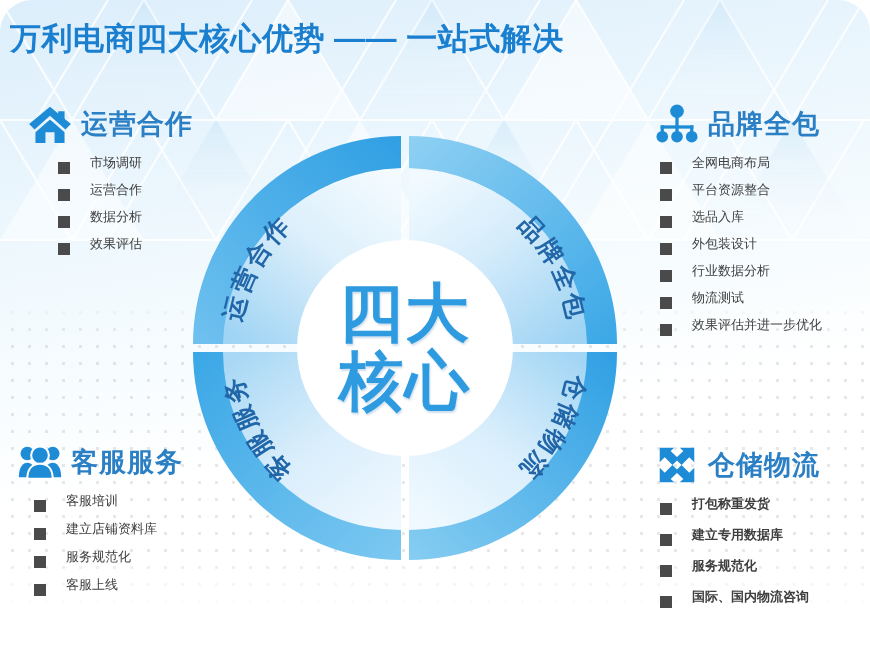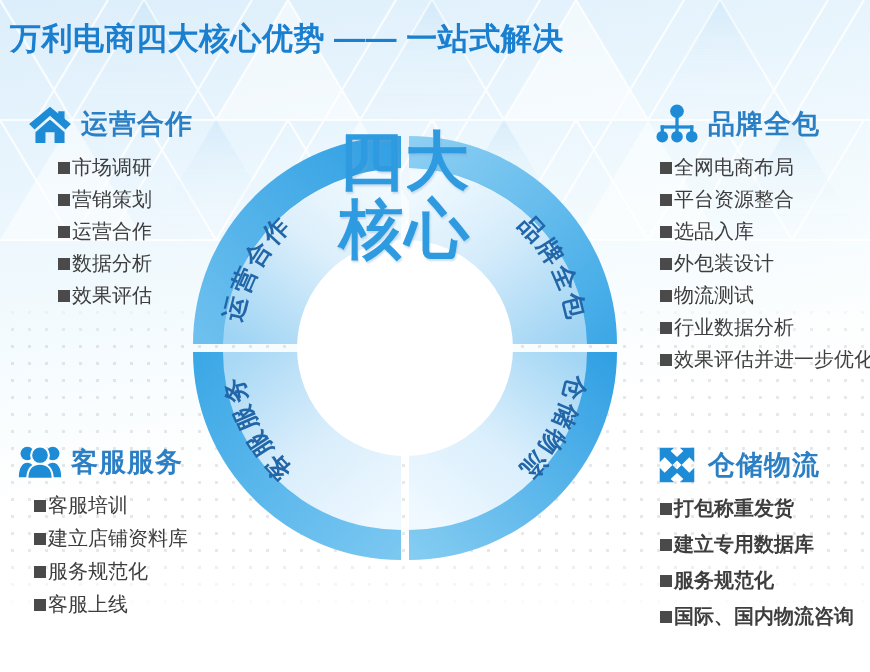--- a/index.html
+++ b/index.html
@@ -1,21 +1,21 @@
 <!DOCTYPE html>
 <html><head>
 <meta charset="utf-8">
 <style>
   html,body{margin:0;padding:0;}
   body{
     width:870px;height:672px;overflow:hidden;
     font-family:"Liberation Sans","DejaVu Sans",sans-serif;
     background:#ffffff;position:relative;
   }
-  #stage{position:absolute;inset:0;width:870px;height:672px;overflow:hidden;}
+  #stage{position:absolute;inset:0;width:870px;height:672px;overflow:hidden;border-radius:32px;}
 
   
   .bg-base{position:absolute;inset:0;
     background:linear-gradient(170deg,#dceefb 0%,#e9f5fd 22%,#f4fbfe 42%,#ffffff 62%,#ffffff 100%);}
   .bg-poly{position:absolute;left:0;top:0;width:870px;height:360px;opacity:.95;}
   .bg-dots{position:absolute;left:0;top:300px;width:870px;height:372px;
     background-image:radial-gradient(circle, rgba(145,150,158,.22) 1.6px, rgba(0,0,0,0) 1.7px);
     background-size:17px 17px;background-position:4px 4px;
     -webkit-mask-image:linear-gradient(to bottom, rgba(0,0,0,0) 0px, rgba(0,0,0,1) 40px, rgba(0,0,0,1) 255px, rgba(0,0,0,0) 330px);
             mask-image:linear-gradient(to bottom, rgba(0,0,0,0) 0px, rgba(0,0,0,1) 40px, rgba(0,0,0,1) 255px, rgba(0,0,0,0) 330px);}
@@ -27,22 +27,22 @@
     font-size:31px;font-weight:bold;letter-spacing:.5px;
     color:#1b7fd0;white-space:nowrap;}
 
   
   .quad{position:absolute;}
   .q-head{display:flex;align-items:center;gap:9px;}
   .q-head.right{flex-direction:row;}
   .q-title{font-size:27px;font-weight:bold;color:#2b7fc4;letter-spacing:1px;white-space:nowrap;}
   .q-icon{width:44px;height:40px;flex:0 0 44px;display:block;}
   .q-list{list-style:none;margin:0;padding:0;}
-  .q-list li{display:flex;align-items:flex-start;gap:2px;
-    font-size:20px;color:#3e3e3e;white-space:nowrap;line-height:1.15;}
+  .q-list li{display:flex;align-items:flex-start;gap:20px;
+    font-size:13px;color:#3e3e3e;white-space:nowrap;line-height:1.15;}
   .bullet{display:inline-block;width:12px;height:12px;background:#4a4a4a;margin-top:6px;flex:0 0 12px;}
 
   #quad-operation{left:28px;top:104px;}
   #quad-operation .q-list{margin-top:12px;margin-left:30px;}
   #quad-operation .q-list li{margin-bottom:9px;}
 
   #quad-brand{left:655px;top:104px;}
   #quad-brand .q-list{margin-top:12px;margin-left:5px;}
   #quad-brand .q-list li{margin-bottom:9px;}
 
@@ -50,21 +50,21 @@
   #quad-service .q-list{margin-top:12px;margin-left:16px;text-align:center;}
   #quad-service .q-list li{margin-bottom:10px;}
 
   #quad-logistics{left:655px;top:445px;}
   #quad-logistics .q-list{margin-top:12px;margin-left:5px;font-weight:bold;}
   #quad-logistics .q-list li{margin-bottom:13px;}
 
   
   #donut{position:absolute;left:185px;top:128px;width:440px;height:440px;}
   .center-text{position:absolute;left:185px;top:128px;width:440px;height:440px;
-    display:flex;flex-direction:column;align-items:center;justify-content:flex-start;
+    display:flex;flex-direction:column;align-items:center;justify-content:center;
     pointer-events:none;}
   .center-line{font-size:64px;font-weight:bold;color:#2e9be0;line-height:1.06;letter-spacing:2px;
     text-shadow:1px 2px 2px rgba(120,160,200,.35);}
 </style>
 </head>
 <body>
 
 <div id="stage">
 
   <div class="bg-base"></div>
@@ -209,24 +209,20 @@
         <path d="M24 3 L47 22 L41 28 L24 13 L7 28 L1 22 Z" fill="#1e8bd6"></path>
         <rect x="33" y="8" width="7" height="10" fill="#1e8bd6"></rect>
         <path d="M24 17 L40 31 L40 43 L29 43 L29 31 L19 31 L19 43 L8 43 L8 31 Z" fill="#1e8bd6"></path>
       </svg>
       <span class="q-title">运营合作</span>
     </div>
     <ul class="q-list">
       <li>
           <span class="bullet"></span>
           <span>市场调研</span>
-        </li>
-      <li>
-          <span class="bullet"></span>
-          <span>营销策划</span>
         </li>
       <li>
           <span class="bullet"></span>
           <span>运营合作</span>
         </li>
       <li>
           <span class="bullet"></span>
           <span>数据分析</span>
         </li>
       <li>
@@ -263,25 +259,25 @@
       <li>
           <span class="bullet"></span>
           <span>选品入库</span>
         </li>
       <li>
           <span class="bullet"></span>
           <span>外包装设计</span>
         </li>
       <li>
           <span class="bullet"></span>
+          <span>行业数据分析</span>
+        </li>
+      <li>
+          <span class="bullet"></span>
           <span>物流测试</span>
-        </li>
-      <li>
-          <span class="bullet"></span>
-          <span>行业数据分析</span>
         </li>
       <li>
           <span class="bullet"></span>
           <span>效果评估并进一步优化</span>
         </li>
     </ul>
   </div>
 
   <div class="quad" id="quad-service">
     <div class="q-head">

